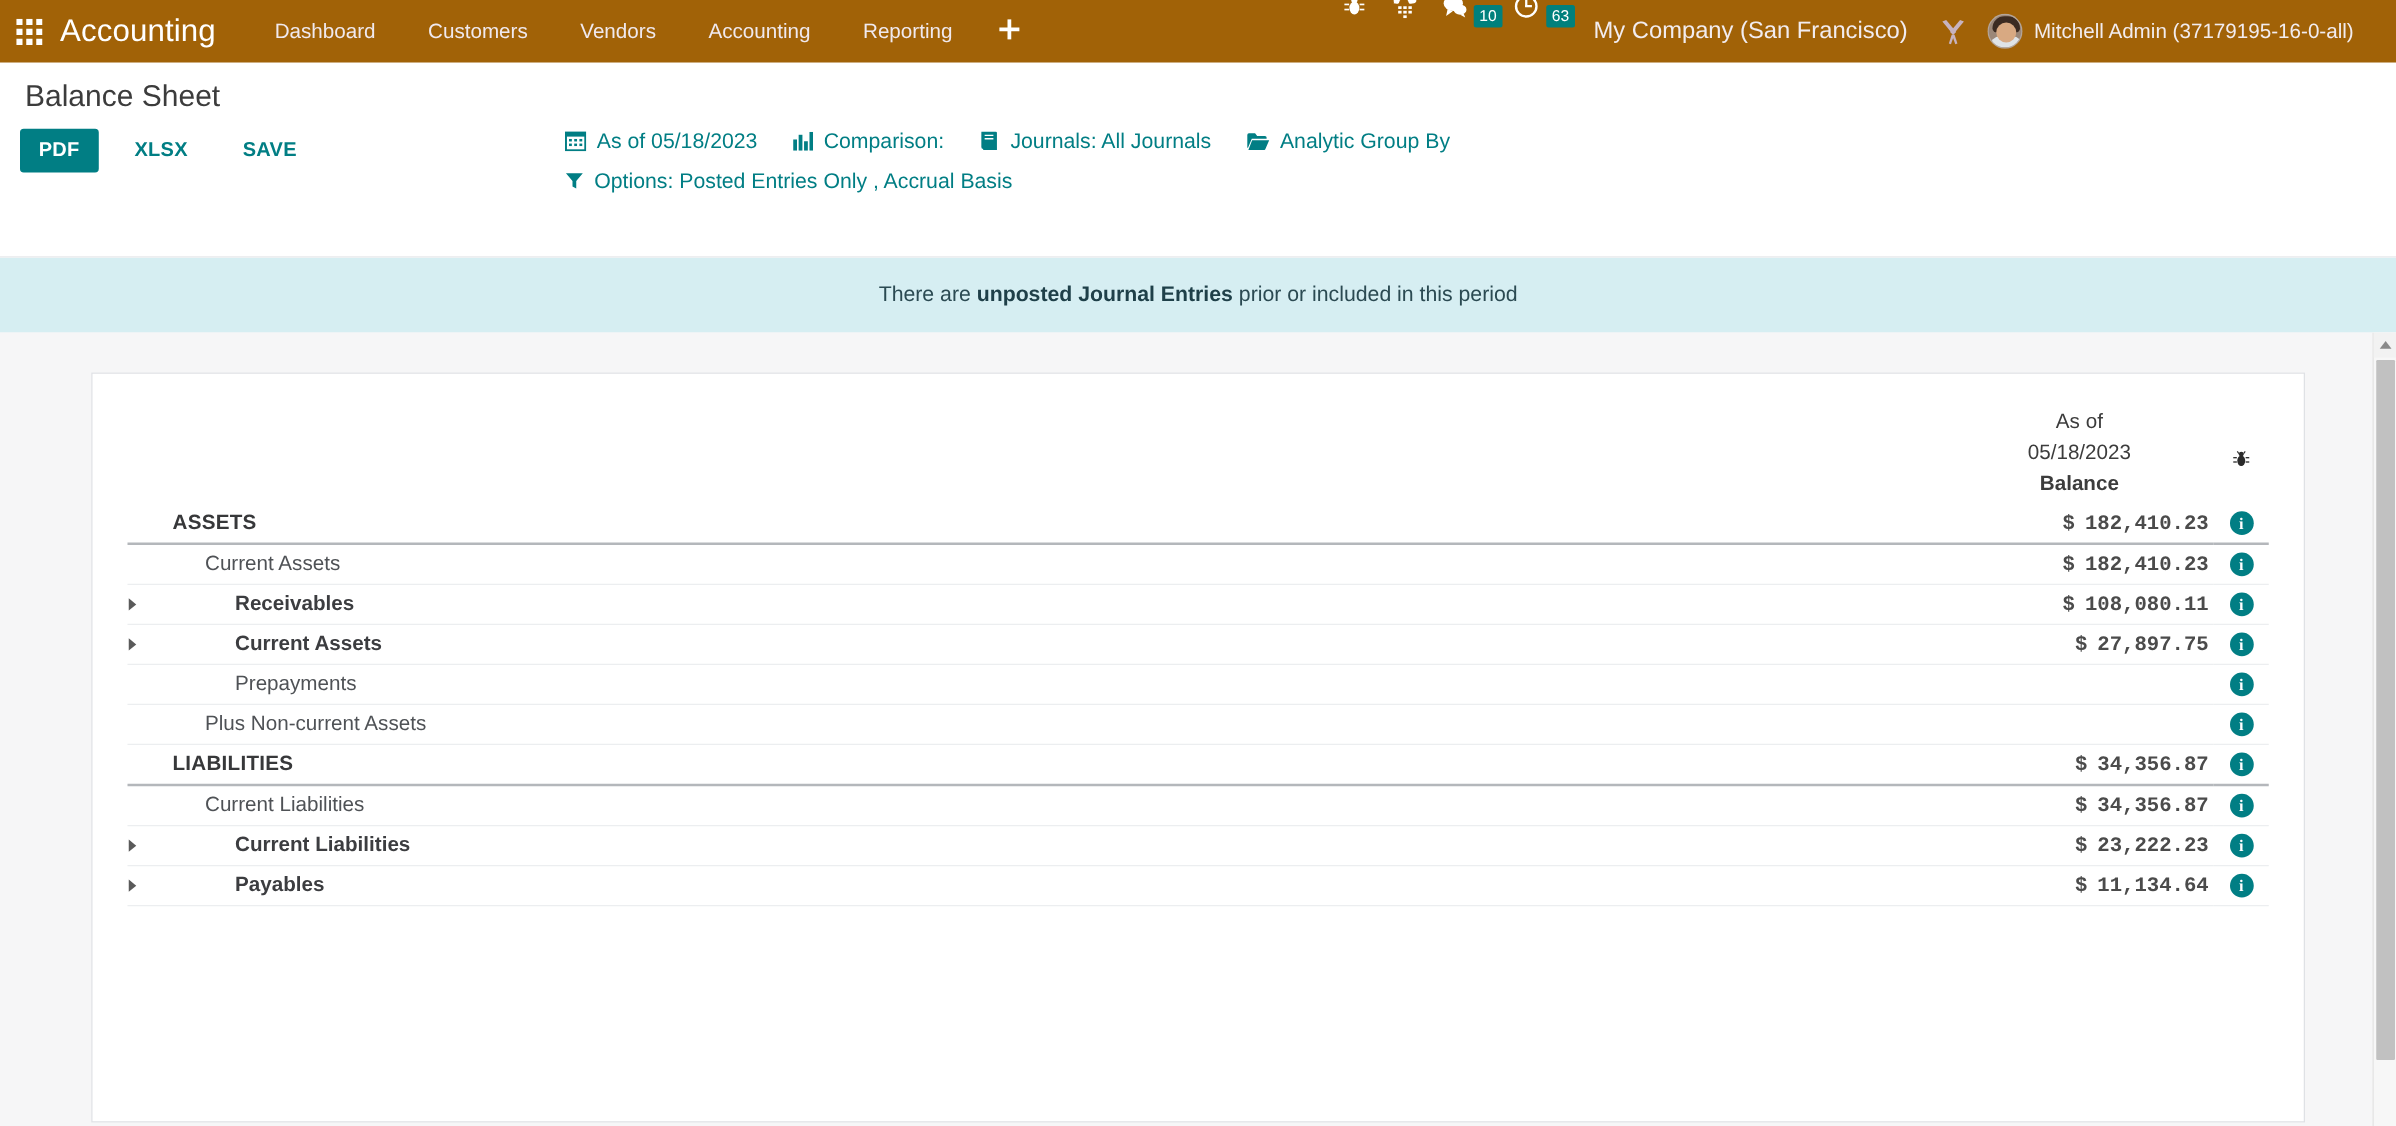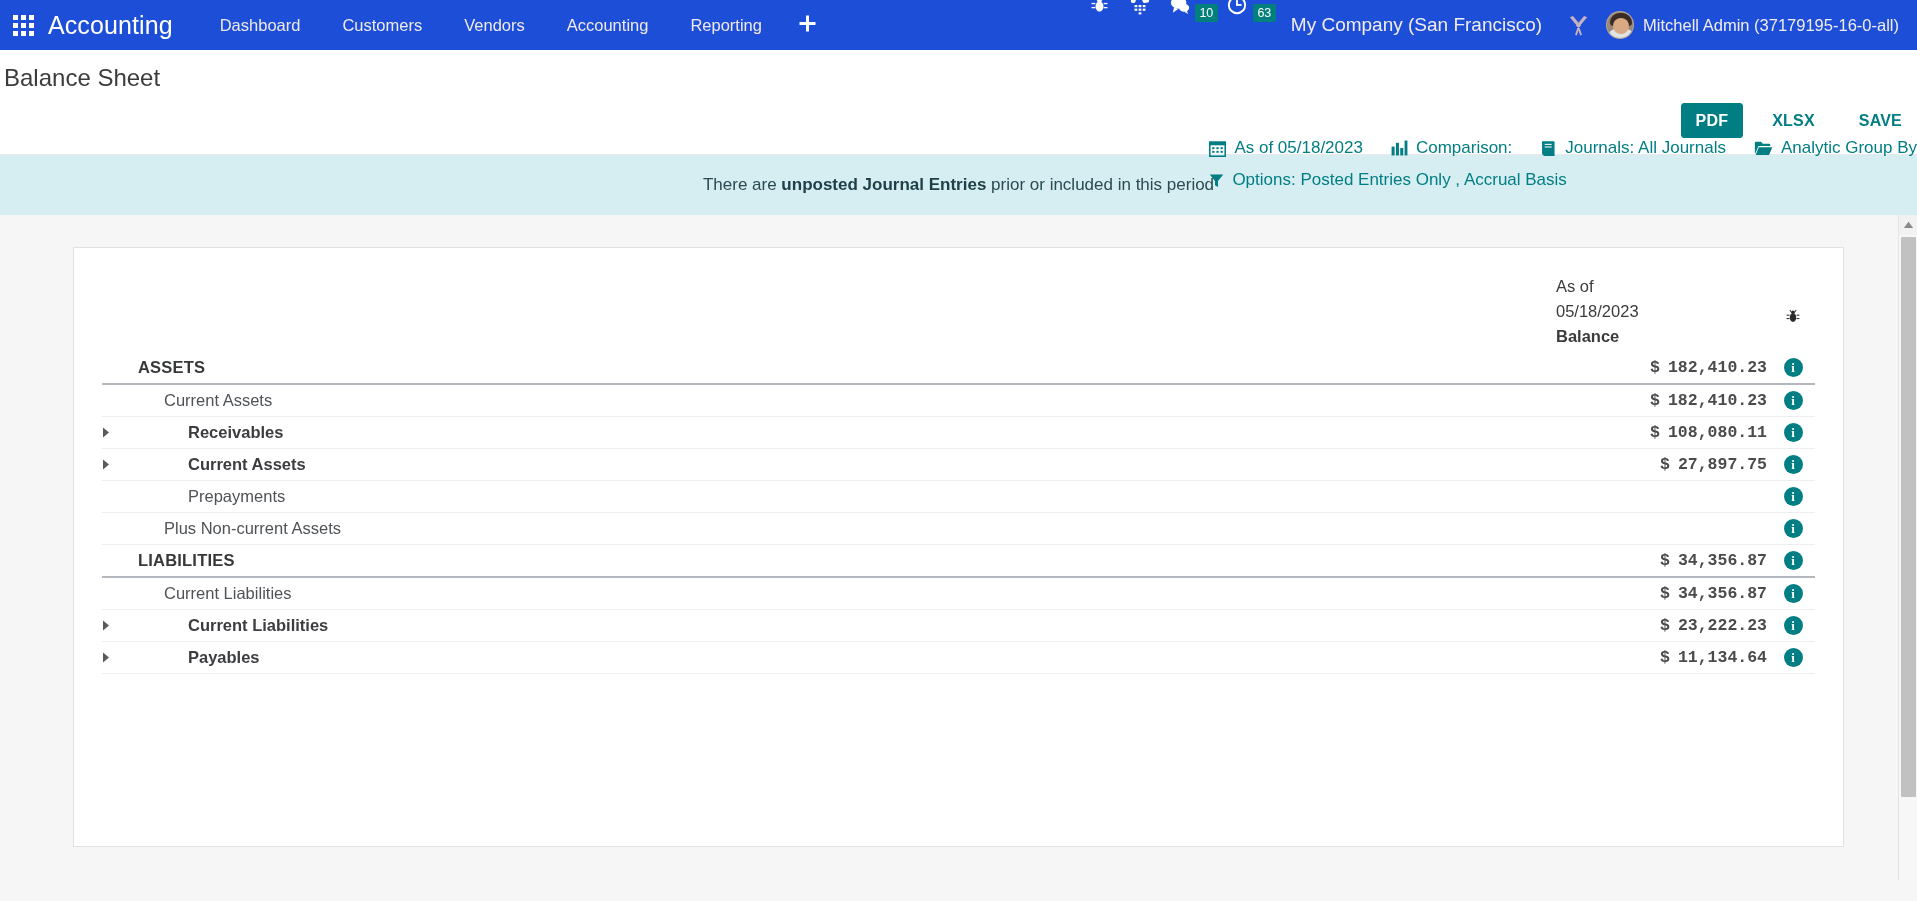--- a/index.html
+++ b/index.html
@@ -9,25 +9,25 @@
     height: 901px;
     overflow: hidden;
     font-family: "Liberation Sans", sans-serif;
     background: #f6f6f7;
     color: #374151;
   }
 
   
   .navbar {
     height: 50px;
-    background: #1d4ed8;
+    background: #a16207;
     display: flex;
     align-items: center;
     color: #fff;
-    padding: 0 10px 0 0;
+    padding: 0 26px 0 0;
     position: relative;
     z-index: 40;
   }
   .apps-grid {
     width: 46px;
     height: 50px;
     display: flex;
     align-items: center;
     justify-content: center;
     cursor: pointer;
@@ -114,36 +114,35 @@
   }
   .avatar .face-hair { position:absolute; left:3px; top:1px; width:22px; height:13px; border-radius:11px 11px 4px 4px; background:#3b2b22; }
   .avatar .face-skin { position:absolute; left:6px; top:6px; width:16px; height:16px; border-radius:50%; background:#d8a982; }
   .avatar .face-body { position:absolute; left:1px; bottom:0; width:26px; height:9px; border-radius:8px 8px 0 0; background:#dfe3e6; }
   .user-name { font-size: 16.5px; color: #f2ecef; }
 
   
   .control-panel {
     background: #fff;
     border-bottom: 1px solid #e7e9ec;
-    padding: 0 0;
+    padding: 0 16px;
     position: relative;
-    height: 105px;
+    height: 156px;
   }
   .cp-title {
     font-size: 24px;
     color: #3c3c3c;
     font-weight: 400;
     padding: 14px 0 0 4px;
     line-height: 1.15;
   }
   .cp-row {
     display: flex;
-    align-items: flex-end;
+    align-items: flex-start;
     padding-top: 11px;
-    flex-direction: column;
   }
   .cp-buttons { display: flex; align-items: center; gap: 0; flex: 0 0 auto; }
   .btn {
     font-size: 16px;
     font-weight: 700;
     padding: 6px 14px;
     border-radius: 3px;
     cursor: pointer;
     letter-spacing: .2px;
     border: 1px solid transparent;
@@ -208,21 +207,21 @@
     width: 100%;
     border-collapse: collapse;
     table-layout: fixed;
   }
   table.report-table th, table.report-table td { vertical-align: middle; }
 
   
   .th-name { width: auto; }
   .th-balance {
     width: 215px;
-    text-align: left;
+    text-align: center;
     font-size: 16.5px;
     color: #3c3c3c;
     font-weight: 400;
     padding-bottom: 4px;
     line-height: 1.5;
   }
   .th-balance .bal-word { display: block; font-weight: bold; }
   .th-info { width: 44px; text-align: center; vertical-align: top; padding-top: 10px;}
 
   

